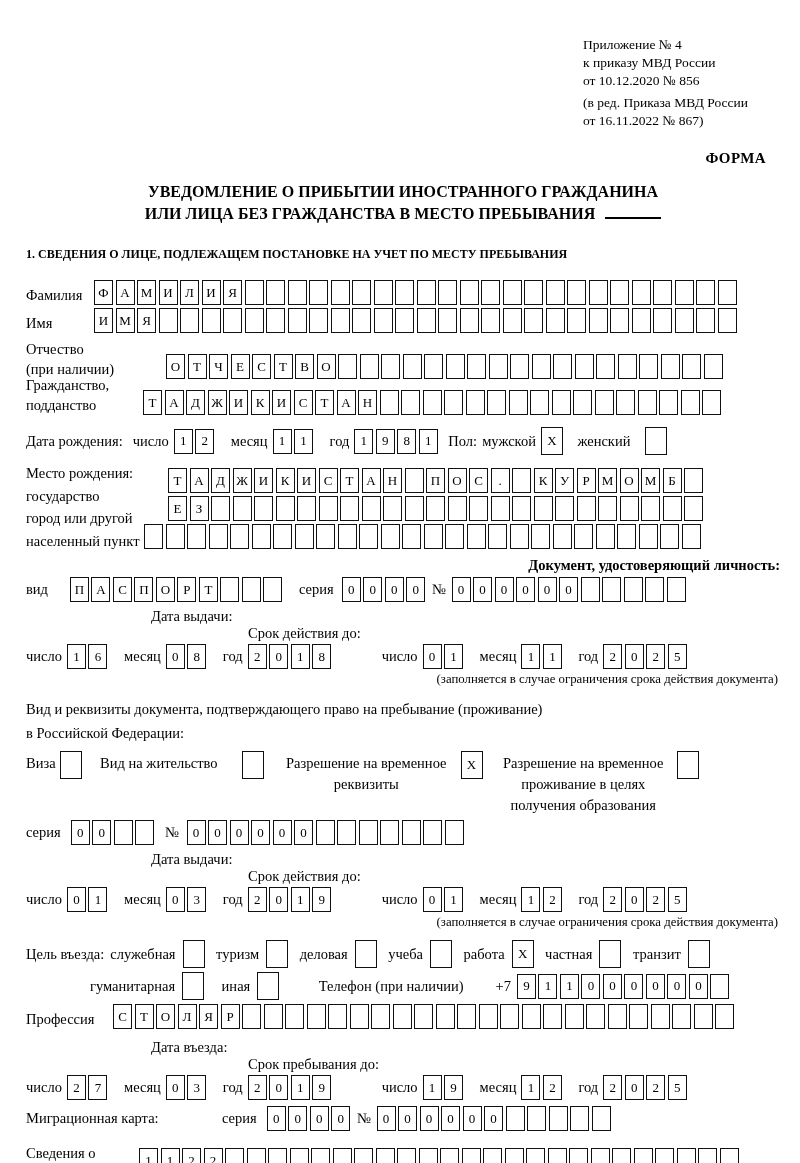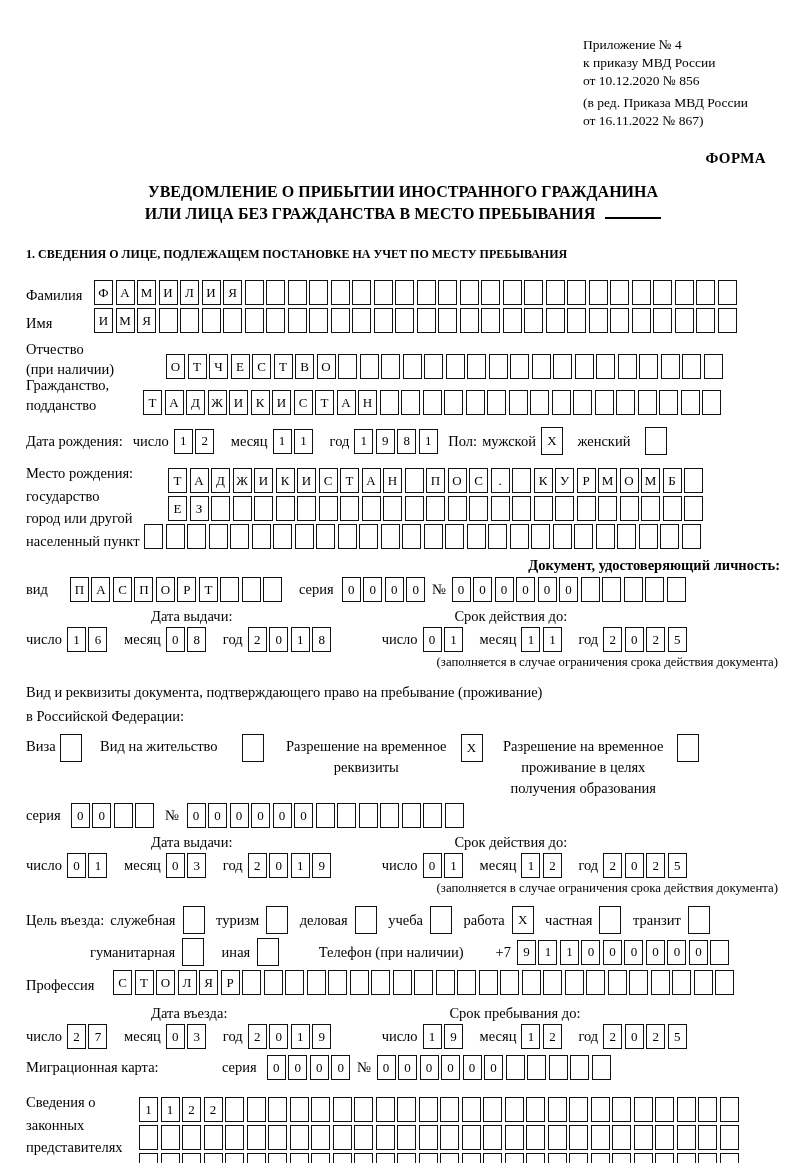--- a/index.html
+++ b/index.html
@@ -18,21 +18,21 @@
   .frow{display:flex;align-items:flex-end;}
   .flabel{flex-shrink:0;line-height:20px;padding-top:3px;}
   .cells{display:inline-flex;flex-wrap:nowrap;flex-shrink:0;}
   .cell{
     width:19px;height:25px;box-sizing:border-box;border:1.8px solid #111;
     margin-right:2.5px;display:inline-flex;align-items:center;justify-content:center;
     font-size:13px;flex-shrink:0;background:#fff;
   }
   .cells.big .cell{width:22px;height:28px;}
   .center-bold{text-align:right;font-weight:bold;margin-top:5px;}
-  .subhead{display:flex;margin-top:6px;}
+  .subhead{display:flex;margin-top:6px;flex-direction:column;}
   .subhead .sh1{margin-left:125px;}
   .subhead .sh2{margin-left:222px;}
   .daterow{display:flex;align-items:center;margin-top:2px;}
   .daterow .dlab{margin-right:5px;}
   .daterow .grp2{margin-left:48px;display:inline-flex;align-items:center;}
   .dmr{margin-right:14px;}
   .note-right{font-size:12.8px;text-align:right;margin-top:3px;padding-right:2px;}
   .intro{margin-top:10px;line-height:24px;}
   .opts{display:flex;align-items:flex-start;margin-top:4px;}
   .opt-label{line-height:21px;padding-top:4px;}

